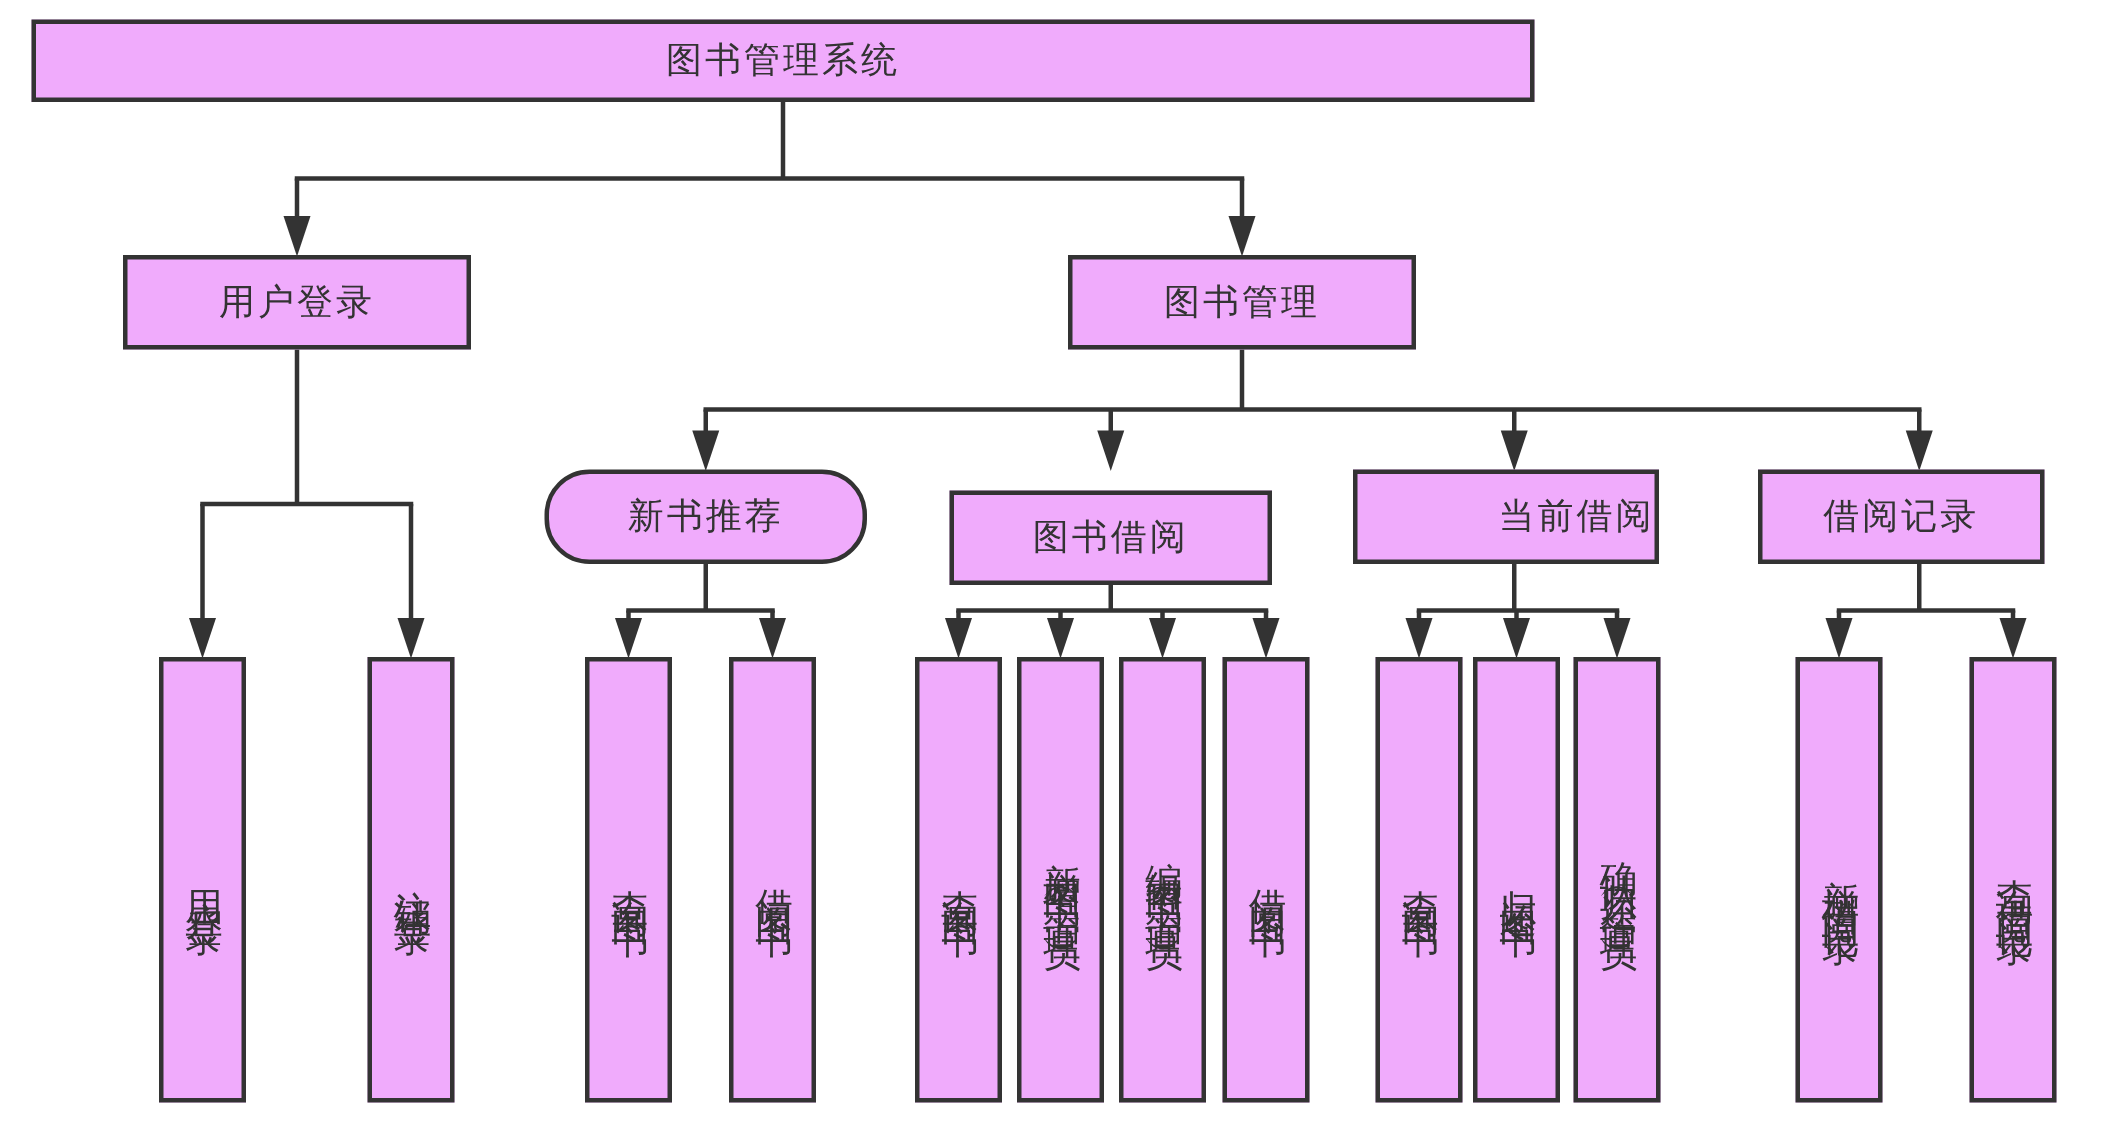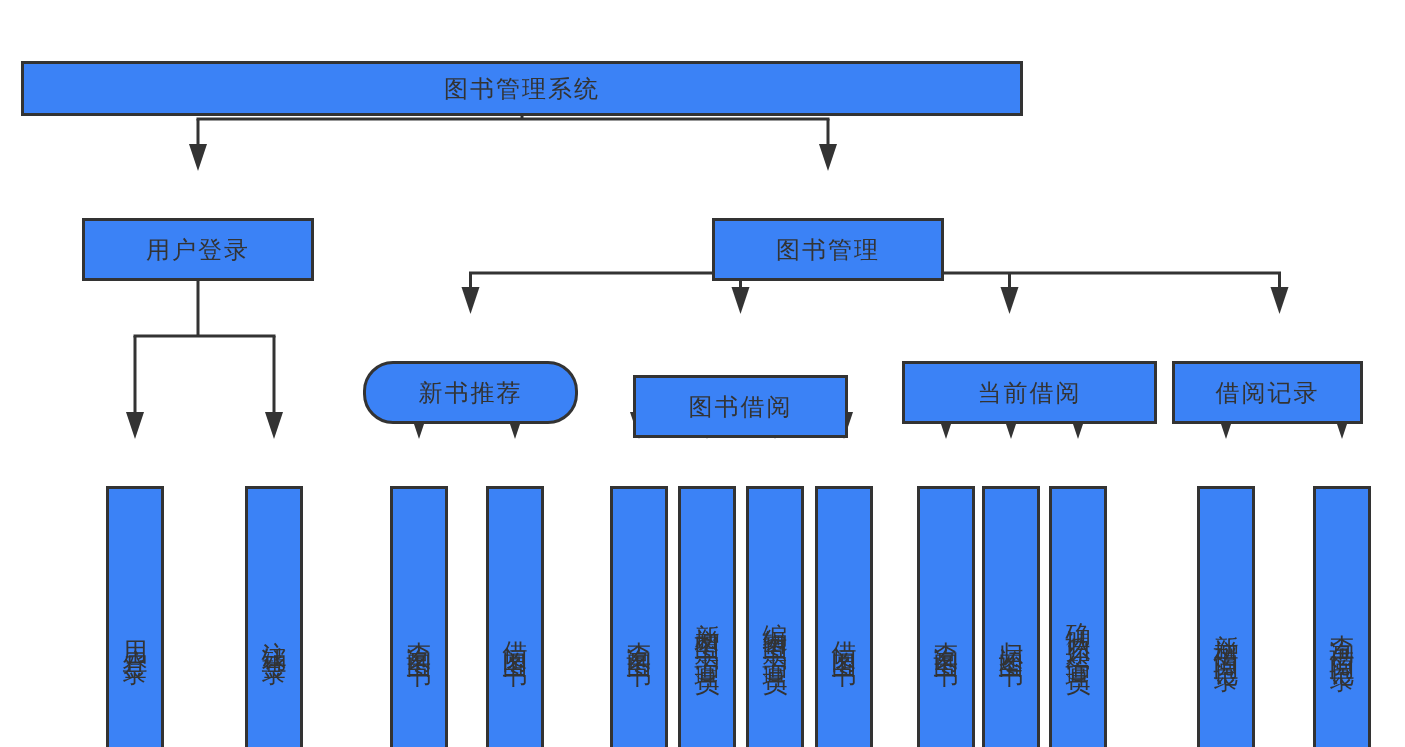--- a/index.html
+++ b/index.html
@@ -14,26 +14,25 @@
     width:1405px;height:747px;
     background:var(--bg);
     font-family:"Liberation Sans","DejaVu Sans",sans-serif;
     overflow:hidden;
   }
   #connector-svg{position:absolute;left:0;top:0;width:1405px;height:747px;}
   .node{
     position:absolute;
     box-sizing:border-box;
     border:3px solid var(--line);
-    background:#3b82f6;
+    background:#f0abfc;
     display:flex;
     align-items:center;
     justify-content:center;
     color:var(--text);
-    margin-top:48px;
   }
   .node-h .lbl{
     font-size:24px;
     letter-spacing:2px;
     white-space:nowrap;
     line-height:1;
   }
   .node-v .lbl{
     writing-mode:vertical-lr;
     text-orientation:mixed;
@@ -119,21 +118,21 @@
       </div>
       <div class="node node-h" style="left: 712px; top: 170px; width: 232px; height: 63px;">
         <span class="lbl">图书管理</span>
       </div>
       <div class="node node-h" style="left: 363px; top: 313px; width: 215px; height: 63px; border-radius: 30px;">
         <span class="lbl">新书推荐</span>
       </div>
       <div class="node node-h" style="left: 633px; top: 327px; width: 215px; height: 63px;">
         <span class="lbl">图书借阅</span>
       </div>
-      <div class="node node-h" style="left: 902px; top: 313px; width: 255px; height: 63px;">
+      <div class="node node-h" style="left: 902px; top: 313px; width: 204px; height: 63px; justify-content: flex-end;">
         <span class="lbl">当前借阅</span>
       </div>
       <div class="node node-h" style="left: 1172px; top: 313px; width: 191px; height: 63px;">
         <span class="lbl">借阅记录</span>
       </div>
       <div class="node node-v" style="left: 106px; top: 438px; width: 58px; height: 297px;">
         <span class="lbl">用户登录</span>
       </div>
       <div class="node node-v" style="left: 245px; top: 438px; width: 58px; height: 297px;">
         <span class="lbl">注销登录</span>

